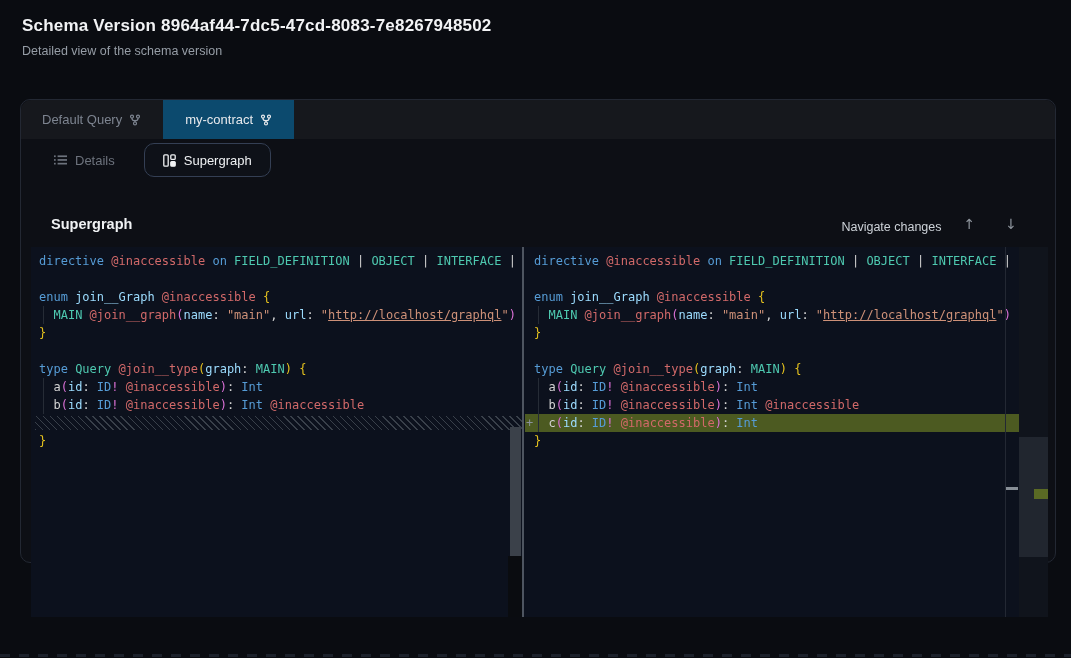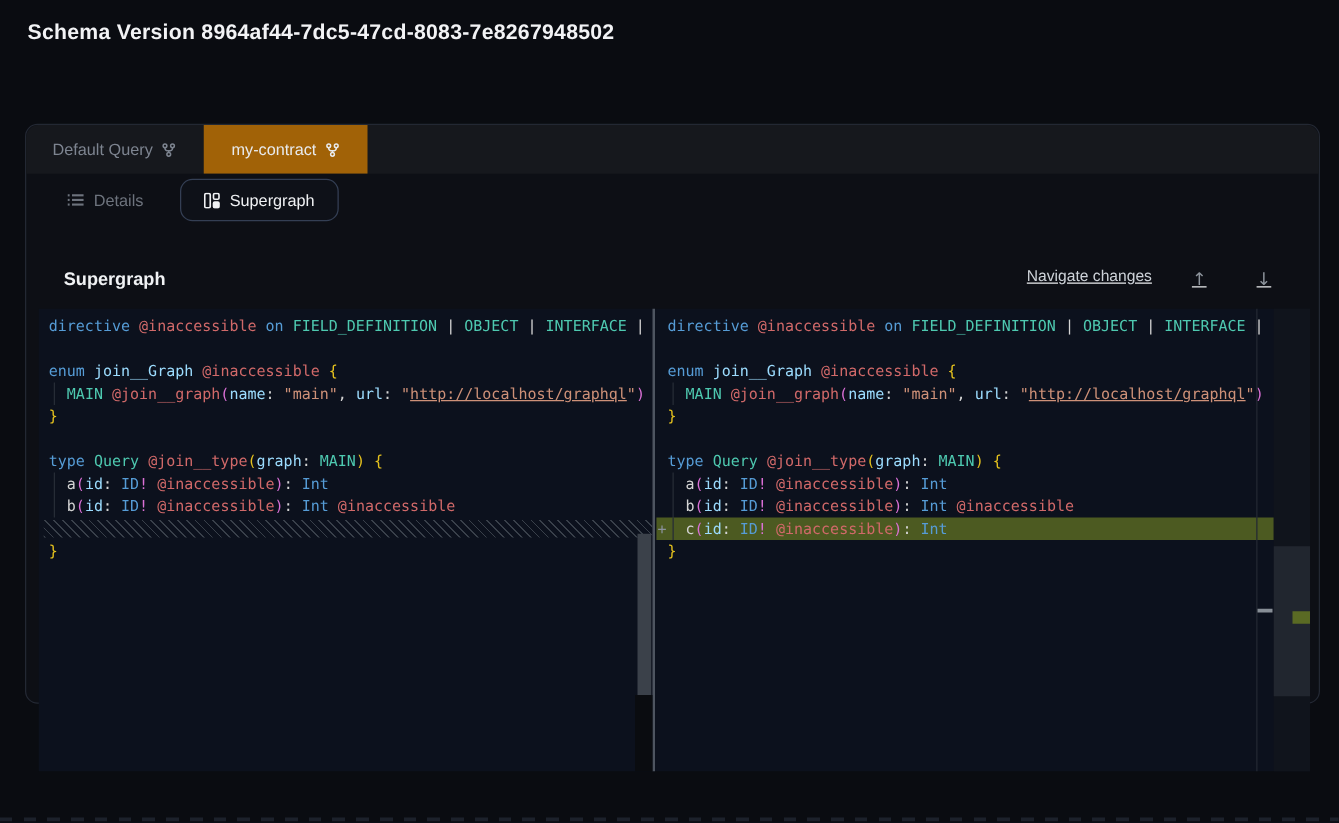--- a/index.html
+++ b/index.html
@@ -24,21 +24,21 @@
   .tabstrip {
     position:absolute; left:0; top:0; right:0; height:39px;
     background:#16181d; border-radius:10px 10px 0 0;
     display:flex; align-items:stretch; overflow:hidden;
   }
   .tab {
     display:flex; align-items:center; gap:7px;
     padding:0 22px; font-size:13px; color:#7d8490; cursor:pointer;
   }
   .tab.first { padding-left:21px; }
-  .tab.active { background:#a16207; color:#e8eaed; }
+  .tab.active { background:#0c4a6e; color:#e8eaed; }
   .tab .icon { display:flex; }
   
   .subtabs {
     position:absolute; left:14px; top:42px; height:36px;
     display:flex; align-items:center; gap:10px;
   }
   .subtab {
     display:flex; align-items:center; gap:8px; height:34px;
     padding:0 18px; font-size:13px; color:#6d737d;
     border:1px solid transparent; border-radius:10px; cursor:pointer;
@@ -47,21 +47,21 @@
     color:#f0f2f4; background:#0e1118; border-color:#343f54;
   }
   .subtab .icon { display:flex; }
 
   
   .panel-head {
     position:absolute; left:30px; right:30px; top:106px; height:36px;
     display:flex; align-items:center; justify-content:space-between;
   }
   .panel-title { font-size:14.5px; font-weight:700; color:#f0f2f4; }
-  .nav-changes { display:flex; align-items:flex-start; gap:24px;text-decoration:underline; }
+  .nav-changes { display:flex; align-items:flex-end; gap:14px; }
   .nav-label { font-size:12.5px; color:#cdd2d8; }
   .nav-arrow {
     font-size:14px; color:#8d949c; background:none; border:none;
     font-family:"DejaVu Sans", sans-serif; cursor:pointer; padding:2px 8px;
   }
 
   
   .editor {
     position:absolute; left:10px; top:147px; width:1017px; height:370px;
     background:#0c111d;
@@ -104,20 +104,21 @@
     position:absolute; left:0; right:0; bottom:1px; height:3px;
     background:repeating-linear-gradient(90deg,#1c212b 0,#1c212b 10px,transparent 10px,transparent 19px);
   }
   svg { display:block; }
 </style>
 </head>
 <body>
 
 <div class="page-header">
   <div class="page-title">Schema Version 8964af44-7dc5-47cd-8083-7e8267948502</div>
+  <div class="page-subtitle">Detailed view of the schema version</div>
 </div>
 
 <div class="card">
   <div class="tabstrip" id="tabstrip">
       <div class="tab first">
         <span>Default Query</span>
         <span class="icon">
           <svg width="12" height="12" viewBox="0 0 12 12" fill="none" stroke="currentColor" stroke-width="1.2">
             <circle cx="3" cy="2.6" r="1.5"></circle>
             <circle cx="9" cy="2.6" r="1.5"></circle>

